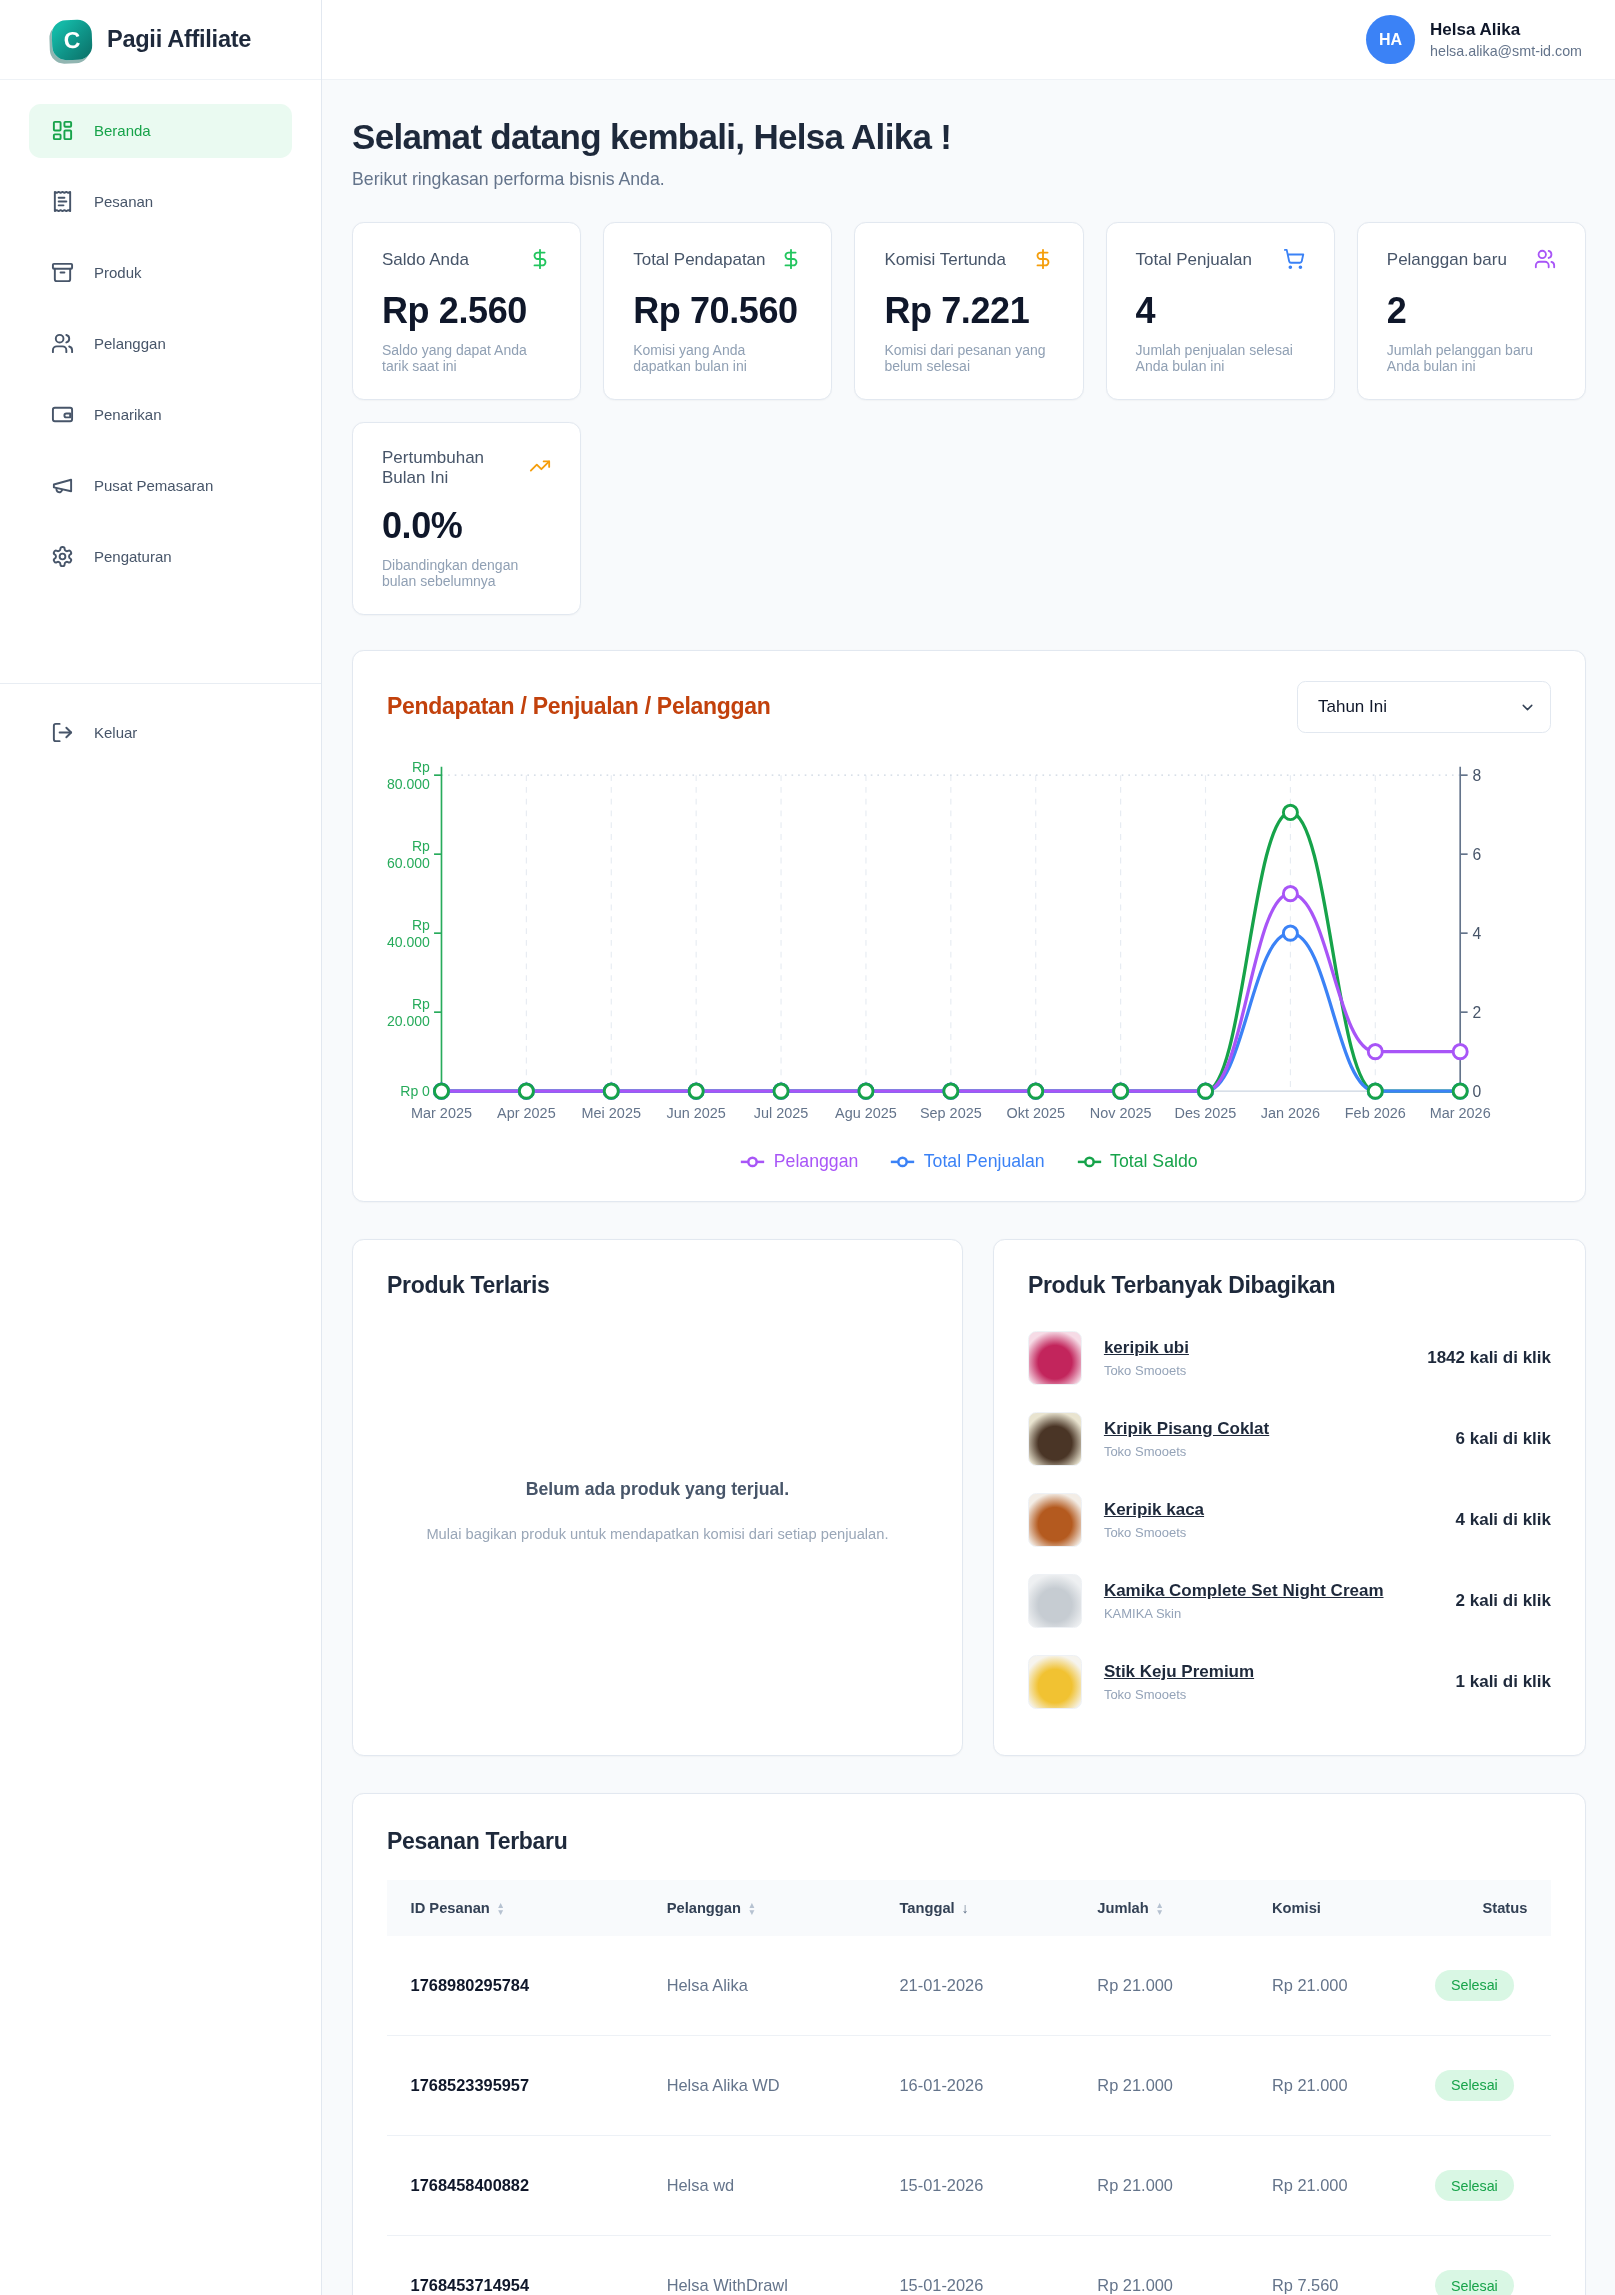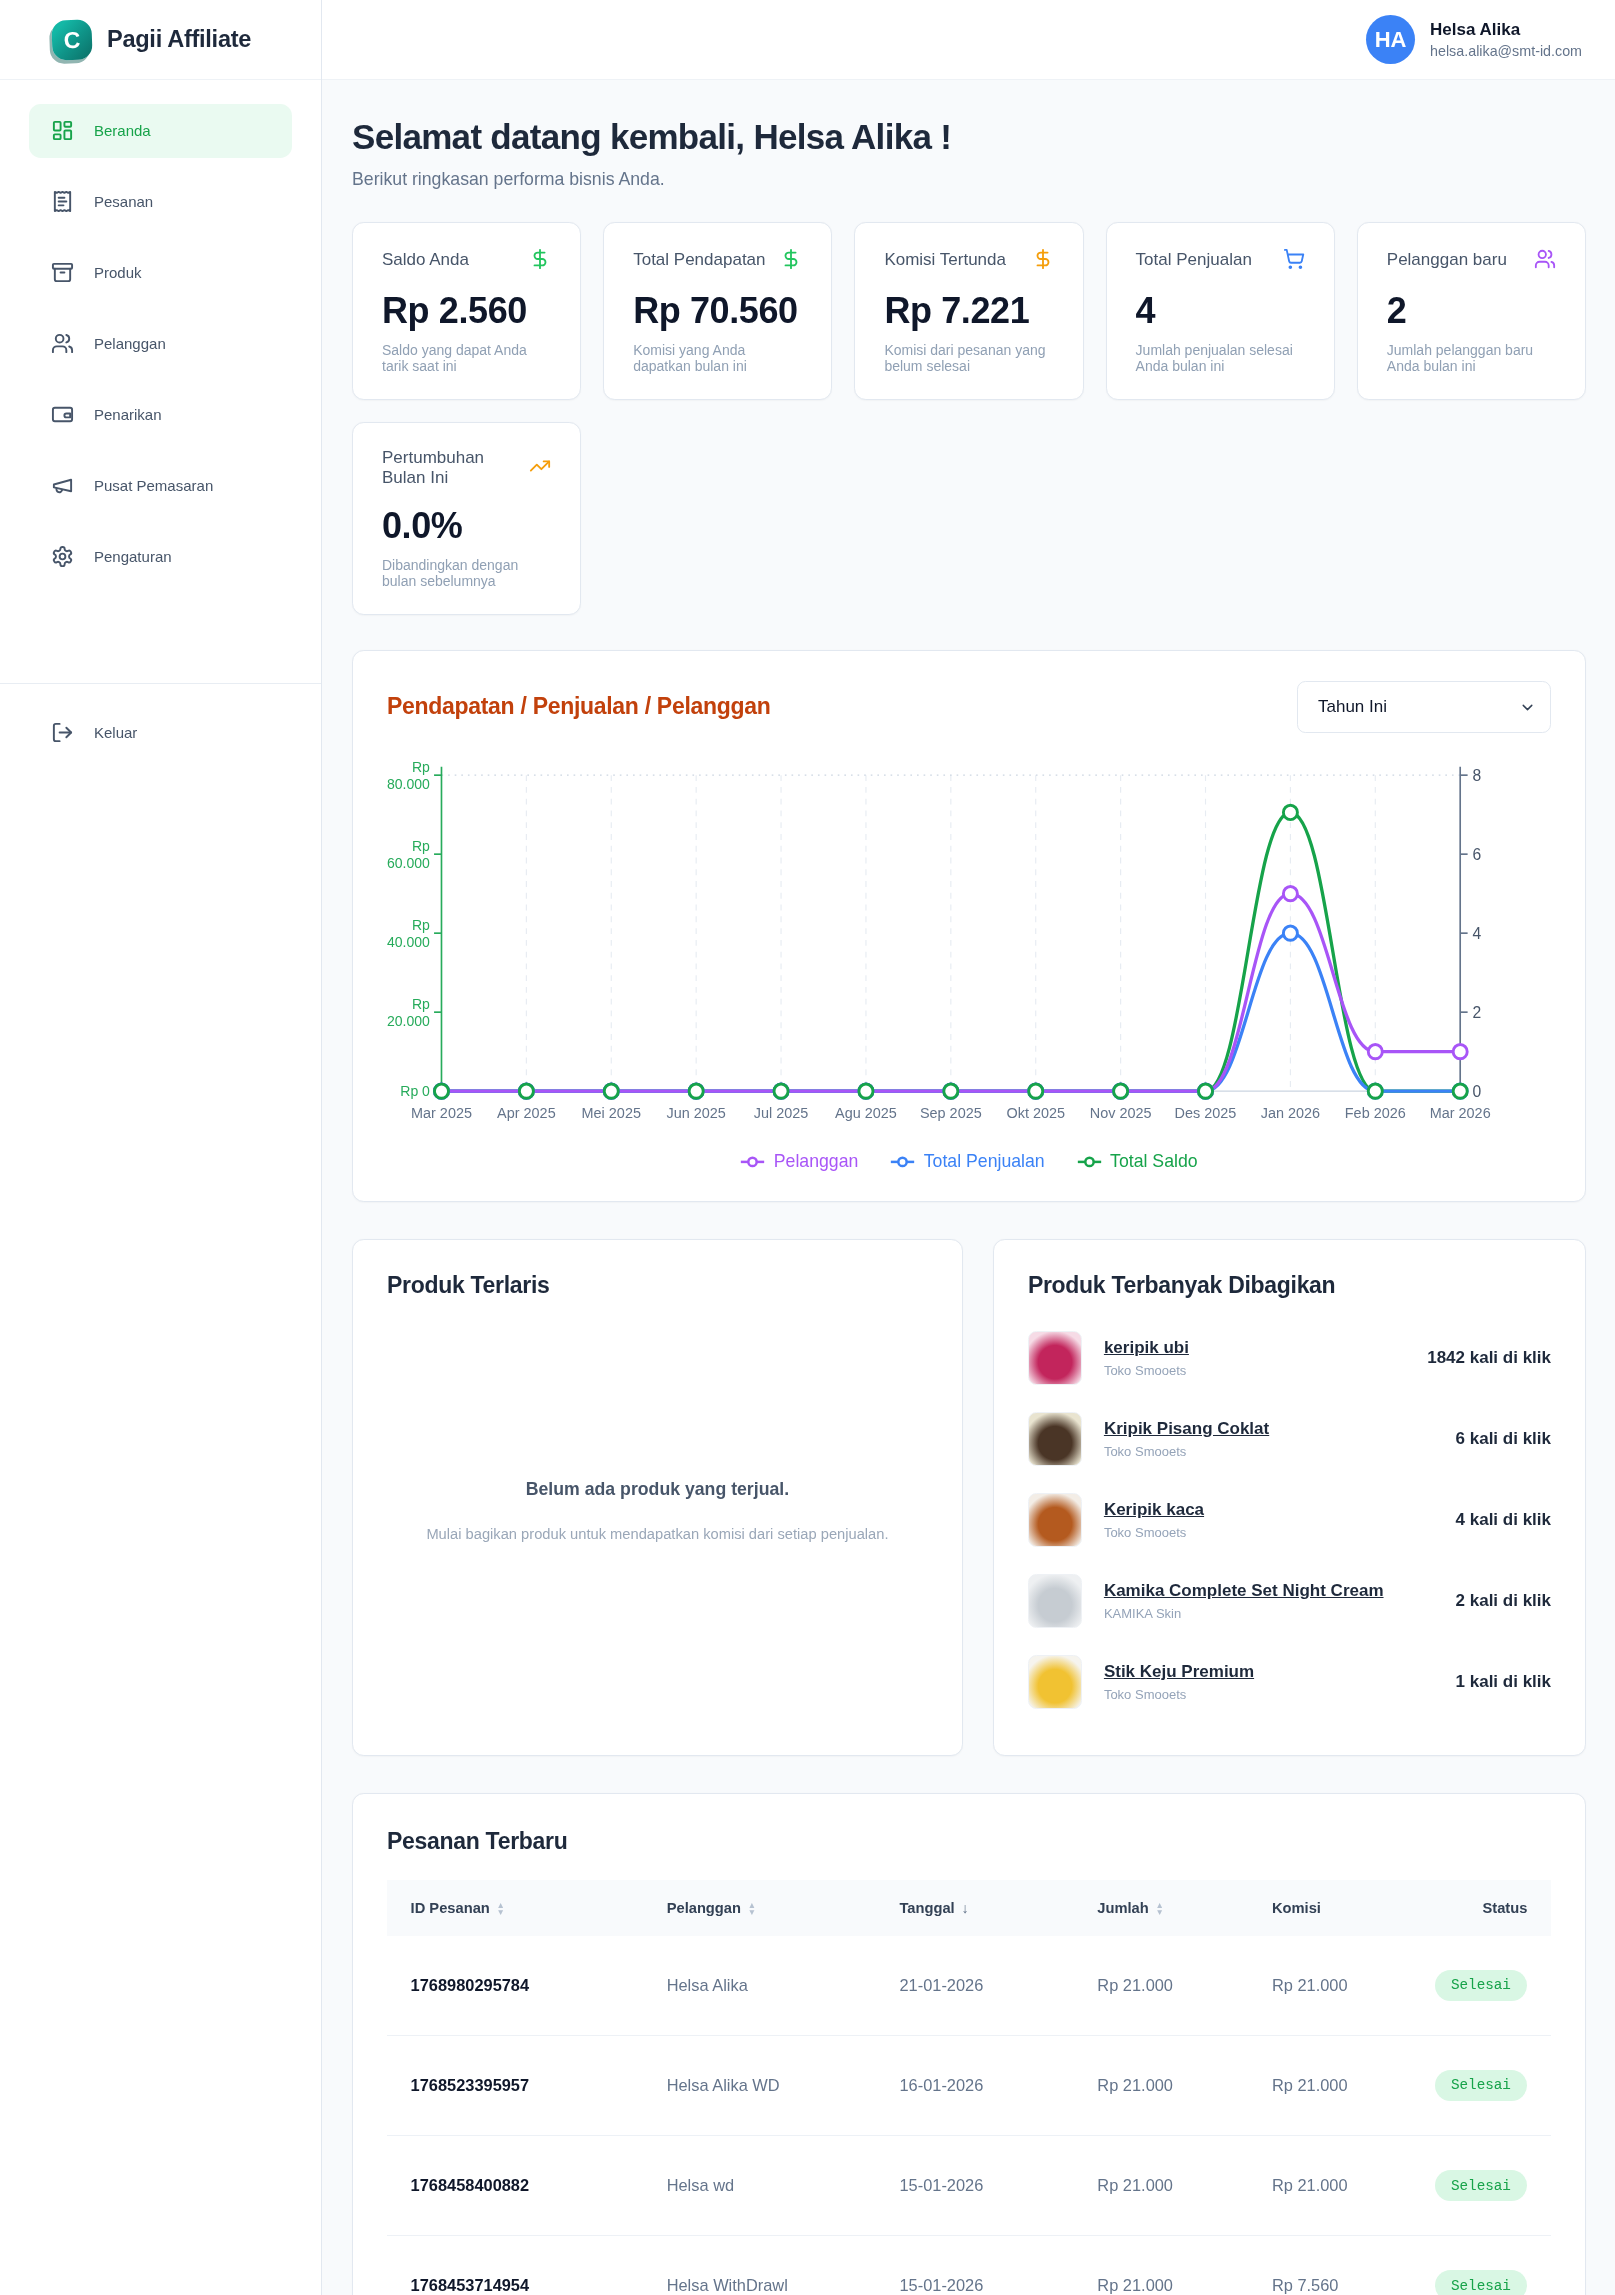--- a/index.html
+++ b/index.html
@@ -32,21 +32,21 @@
   .nav-item.active svg { stroke:#17a34a; }
   .sidebar-divider { border:none; border-top:0.8px solid #e8edf3; margin:99px 0 0 0; }
   .logout-wrap { padding:22px 29px; }
   
   .topbar {
     position:absolute; left:322px; right:0; top:0; height:80px; background:#ffffff;
     border-bottom:0.8px solid #eef2f6; display:flex; align-items:center; justify-content:flex-end;
     padding-right:34px; gap:15px; z-index:4;
   }
   .avatar { width:49px; height:49px; border-radius:50%; background:#3b82f6; color:#fff;
-    display:flex; align-items:center; justify-content:center; font-size:22px; font-weight:700; }
+    display:flex; align-items:center; justify-content:center; font-size:16px; font-weight:700; }
   .user-name { font-size:17px; font-weight:700; color:#0f172a; }
   .user-email { font-size:14.3px; color:#64748b; margin-top:3.4px; }
   
   .main { position:absolute; left:322px; right:0; top:80px; padding:37px 30px 34px; }
   h1.welcome { font-size:35px; font-weight:800; color:#1e293b; letter-spacing:-0.7px; }
   .welcome-sub { font-size:17.7px; color:#64748b; margin-top:11.8px; }
   .card { background:#fff; border:0.8px solid #e2e8f0; border-radius:11.8px; box-shadow:0 0.8px 1.7px rgba(15,23,42,.03); }
   .stats-grid { margin-top:32px; display:grid; grid-template-columns:repeat(5,1fr); gap:22px; }
   .stat-card { padding:25px 29px; }
   .stat-top { display:flex; align-items:center; justify-content:space-between; }
@@ -87,21 +87,21 @@
   
   .table-card { margin-top:37px; padding:34px; }
   table.orders { width:100%; border-collapse:collapse; margin-top:25px; }
   table.orders thead tr { background:#f8fafc; }
   table.orders th { text-align:left; font-size:14.7px; font-weight:700; color:#334155; padding:20px 23.6px; cursor:pointer; white-space:nowrap; }
   table.orders th .sort { color:#b6c2d1; font-size:8.4px; line-height:6.7px; display:inline-block; vertical-align:middle; margin-left:6.7px; }
   table.orders th .sort-down { color:#64748b; font-size:14.3px; margin-left:6.7px; }
   table.orders td { padding:34px 23.6px; font-size:16.4px; color:#64748b; border-top:0.8px solid #edf1f6; }
   table.orders td.order-id { font-weight:700; color:#0f172a; }
   table.orders tbody tr:first-child td { border-top:none; }
-  .badge { display:inline-block; background:#d9f7e4; color:#17a34a; border-radius:841px; padding:7.6px 16px; font-size:14.3px; font-weight:500;font-family:Liberation Mono, monospace; }
+  .badge { display:inline-block; background:#d9f7e4; color:#17a34a; border-radius:841px; padding:7.6px 16px; font-size:14.3px; font-weight:500; }
   .table-foot { border-top:0.8px solid #edf1f6; padding-top:23.6px; text-align:right; }
 </style>
 </head>
 <body>
 
 <aside class="sidebar">
   <div class="logo-row">
     <div class="logo-mark">C</div>
     <div class="brand-name">Pagii Affiliate</div>
   </div>

